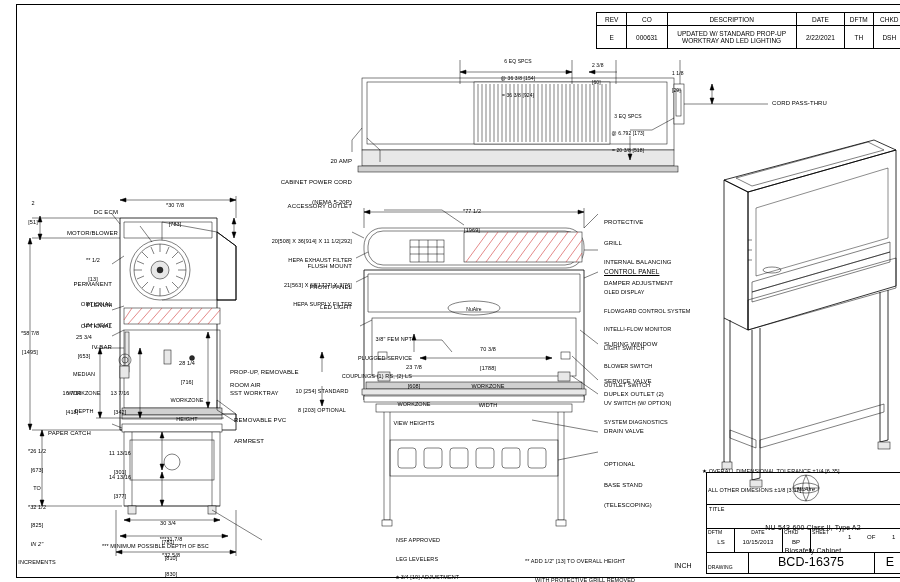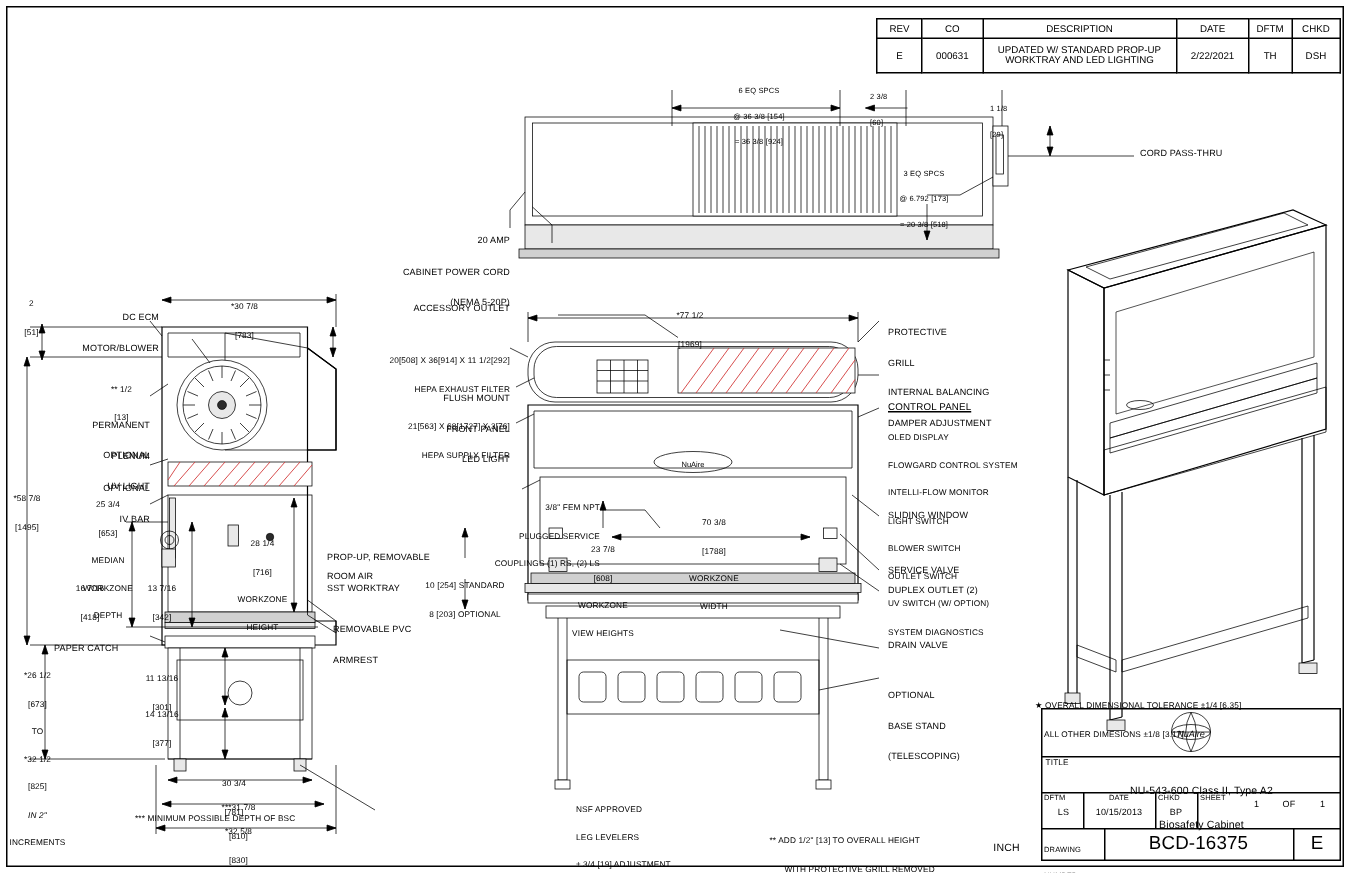--- a/index.html
+++ b/index.html
@@ -1,18 +1,18 @@
 <!DOCTYPE html>
 <html><head>
 <meta charset="utf-8">
 <style>
   html,body{margin:0;padding:0;background:#fff;}
   body{width:900px;height:582px;position:relative;overflow:hidden;
        font-family:"Liberation Sans",sans-serif;color:#000;}
-  #sheet{position:absolute;inset:0;}
+  #sheet{position:absolute;inset:0;margin-left:12px;}
   .bd{position:absolute;border:1px solid #000;box-sizing:border-box;}
   .ln{position:absolute;background:#000;}
   .h{height:1px;}
   .v{width:1px;}
   .txt{position:absolute;white-space:pre;line-height:1.12;letter-spacing:.1px;}
   .c{text-align:center;}
   .r{text-align:right;}
   .t5{font-size:5px;}
   .t55{font-size:5.5px;}
   .t6{font-size:6px;}

